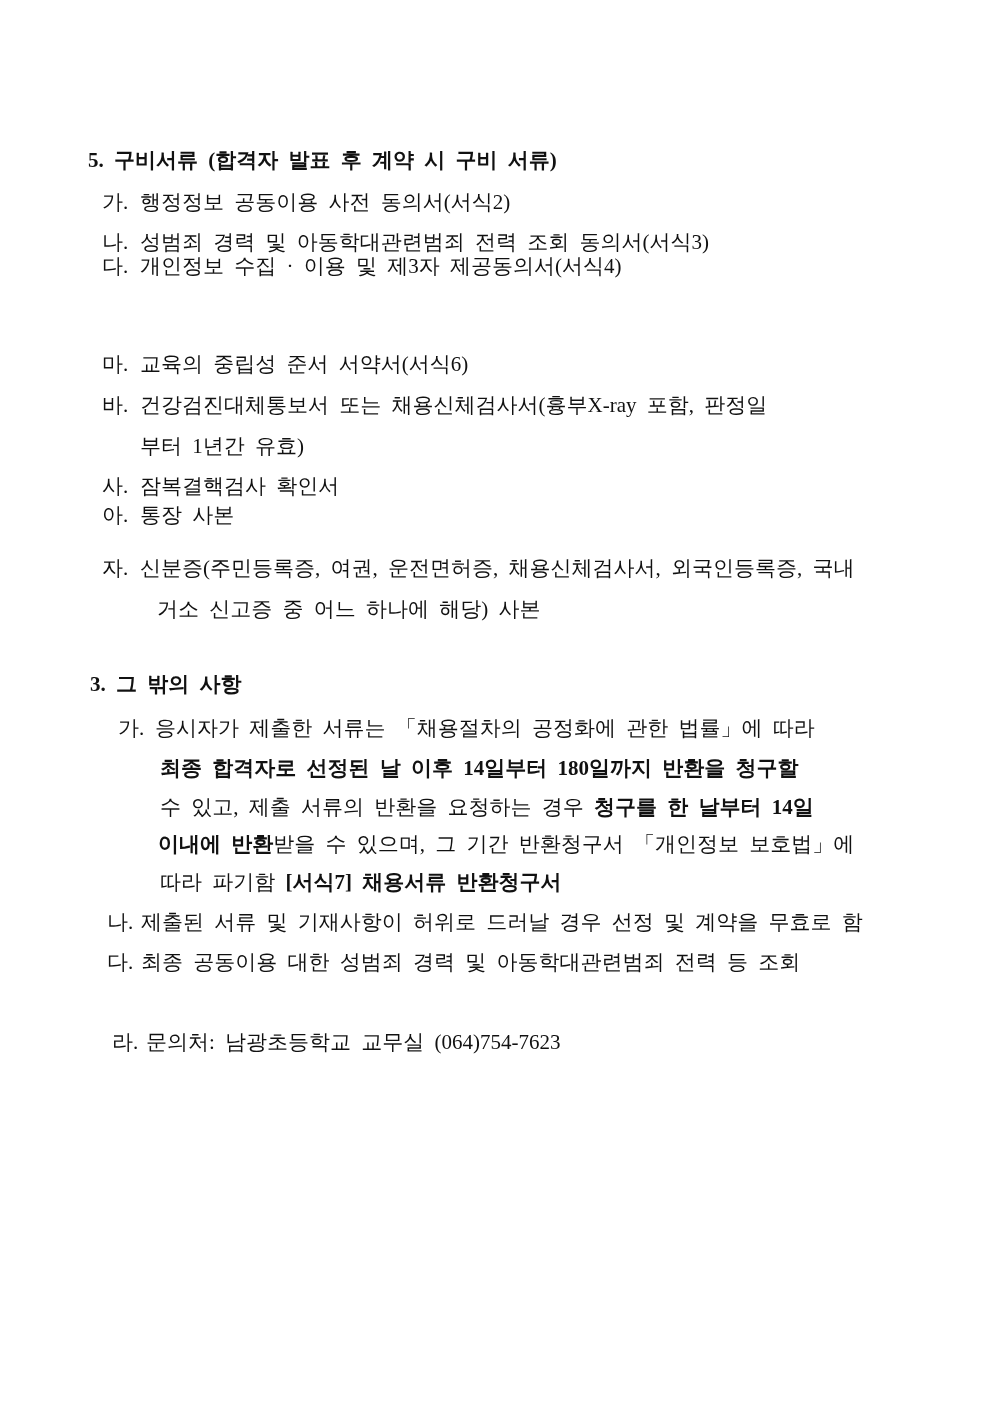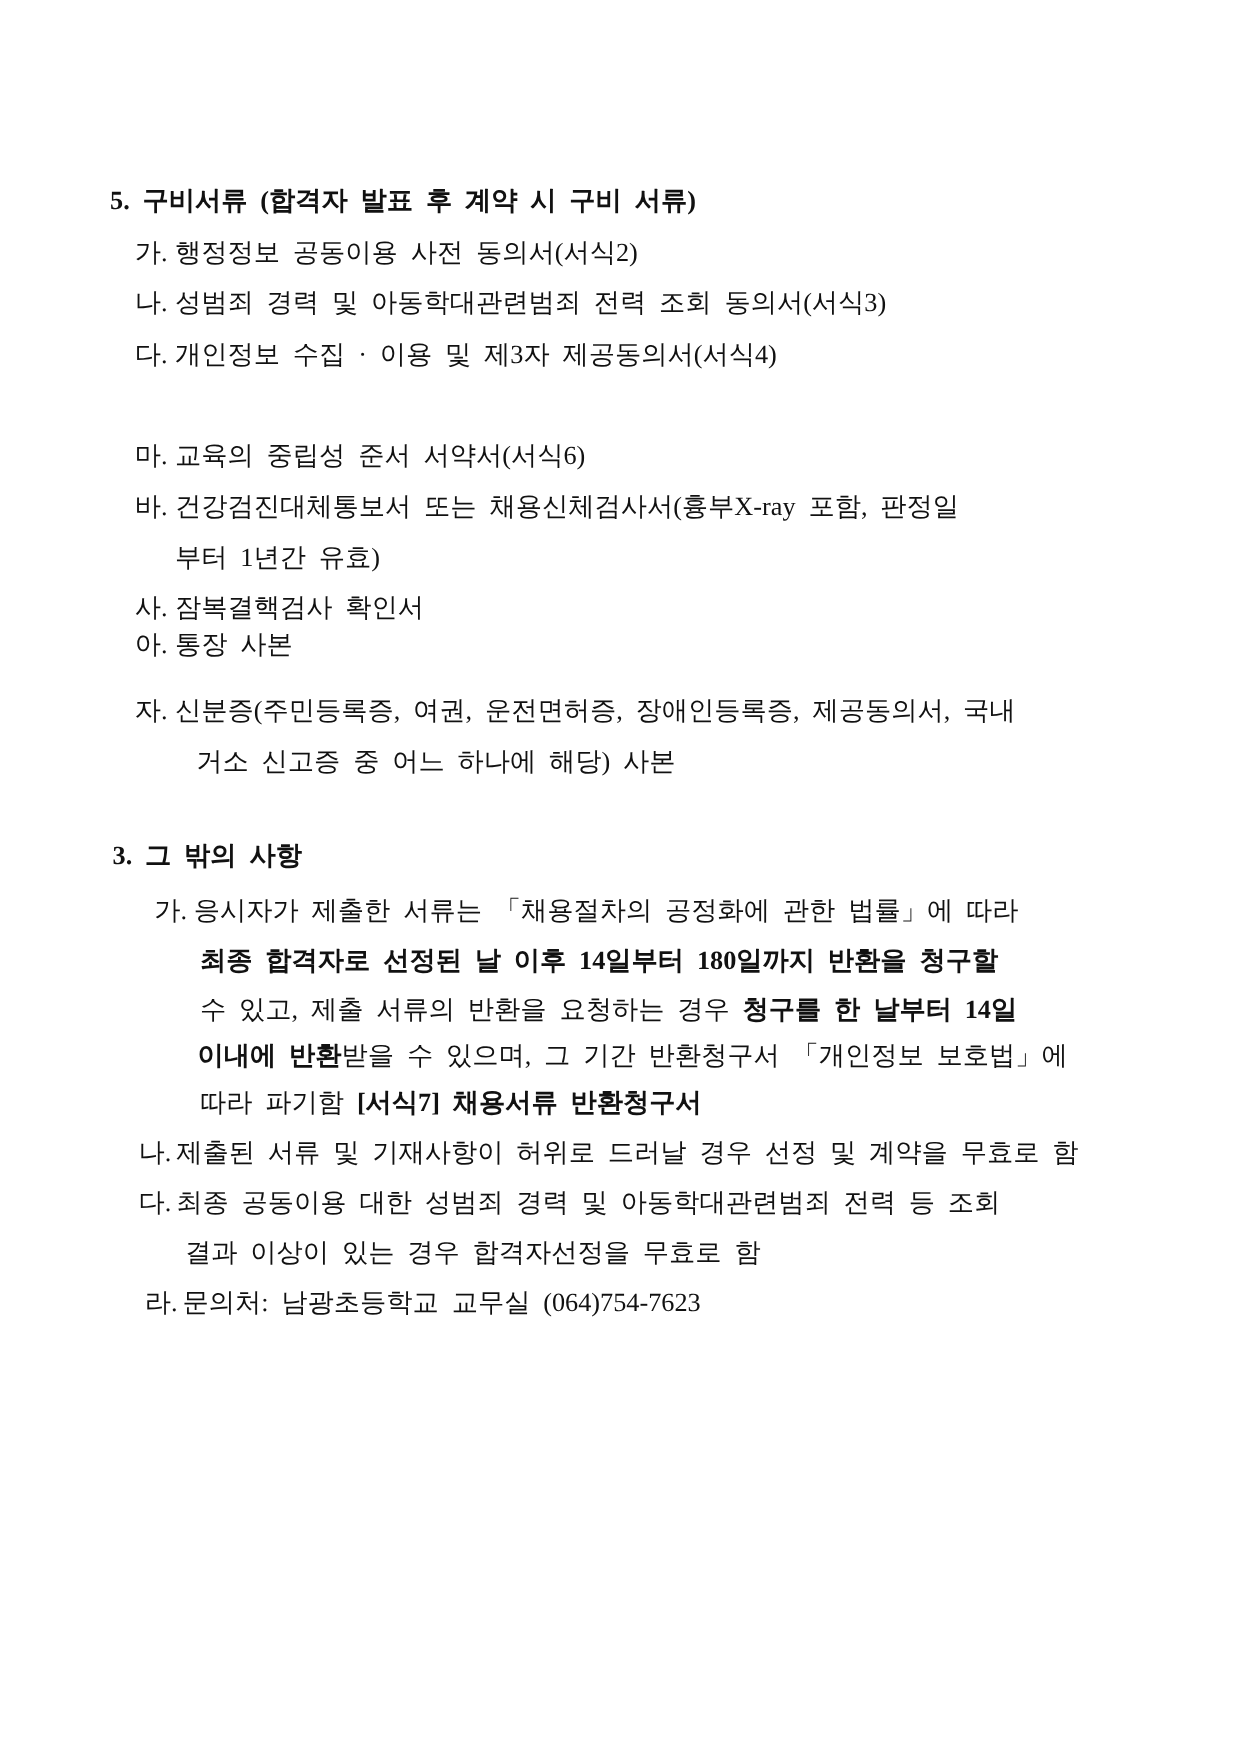--- a/index.html
+++ b/index.html
@@ -7,21 +7,20 @@
     position: relative;
     width: 992px;
     height: 1403px;
     margin: 0 auto;
     background: #ffffff;
     font-family: "Liberation Serif", "DejaVu Serif", serif;
     font-size: 21px;
     line-height: 28px;
     color: #111111;
     overflow: hidden;
-    text-align: center;
   }
   .line {
     position: absolute;
     white-space: nowrap;
     word-spacing: 5px;
   }
   .b { font-weight: 700; }
   .lbl { display: inline-block; }
   .lbl-38 { width: 38px; }
   .lbl-37 { width: 37px; }
@@ -35,21 +34,21 @@
   <div class="line b" style="left:88px; top:146px">5. 구비서류 (합격자 발표 후 계약 시 구비 서류)</div>
 
   <div class="line" style="left:102px; top:188px">
     <span class="lbl lbl-38">가.</span><span>행정정보 공동이용 사전 동의서(서식2)</span>
   </div>
 
   <div class="line" style="left:102px; top:228px">
     <span class="lbl lbl-38">나.</span><span>성범죄 경력 및 아동학대관련범죄 전력 조회 동의서(서식3)</span>
   </div>
 
-  <div class="line" style="left:102px; top:269px">
+  <div class="line" style="left:102px; top:252px">
     <span class="lbl lbl-38">다.</span><span>개인정보 수집 · 이용 및 제3자 제공동의서(서식4)</span>
   </div>
 
 
   <div class="line" style="left:102px; top:350px">
     <span class="lbl lbl-38">마.</span><span>교육의 중립성 준서 서약서(서식6)</span>
   </div>
 
   <div class="line" style="left:102px; top:391px">
     <span class="lbl lbl-38">바.</span><span>건강검진대체통보서 또는 채용신체검사서(흉부X-ray 포함, 판정일</span>
@@ -58,21 +57,21 @@
 
   <div class="line" style="left:102px; top:472px">
     <span class="lbl lbl-38">사.</span><span>잠복결핵검사 확인서</span>
   </div>
 
   <div class="line" style="left:102px; top:501px">
     <span class="lbl lbl-38">아.</span><span>통장 사본</span>
   </div>
 
   <div class="line" style="left:102px; top:554px">
-    <span class="lbl lbl-38">자.</span><span>신분증(주민등록증, 여권, 운전면허증, 장애인등록증, 제공동의서, 국내</span>
+    <span class="lbl lbl-38">자.</span><span>신분증(주민등록증, 여권, 운전면허증, 채용신체검사서, 외국인등록증, 국내</span>
   </div>
   <div class="line" style="left:157px; top:595px">거소 신고증 중 어느 하나에 해당) 사본</div>
 
   <div class="line b" style="left:90px; top:670px">3. 그 밖의 사항</div>
 
   <div class="line" style="left:118px; top:714px">
     <span class="lbl lbl-37">가.</span><span>응시자가 제출한 서류는 「채용절차의 공정화에 관한 법률」에 따라</span>
   </div>
   <div class="line b" style="left:160px; top:754px">최종 합격자로 선정된 날 이후 14일부터 180일까지 반환을 청구할</div>
   <div class="line" style="left:160px; top:793px">
@@ -85,19 +84,18 @@
     <span>따라 파기함 </span><span class="b">[서식7] 채용서류 반환청구서</span>
   </div>
 
   <div class="line" style="left:107px; top:908px">
     <span class="lbl lbl-34">나.</span><span>제출된 서류 및 기재사항이 허위로 드러날 경우 선정 및 계약을 무효로 함</span>
   </div>
 
   <div class="line" style="left:107px; top:948px">
     <span class="lbl lbl-34">다.</span><span>최종 공동이용 대한 성범죄 경력 및 아동학대관련범죄 전력 등 조회</span>
   </div>
-  <div class="line" style="left:148px; top:988px">결과 이상이 있는 경우 합격자선정을 무효로 함</div>
 
   <div class="line" style="left:112px; top:1028px">
     <span class="lbl lbl-34">라.</span><span>문의처: 남광초등학교 교무실 (064)754-7623</span>
   </div>
 
 </div>
 
 </body></html>

